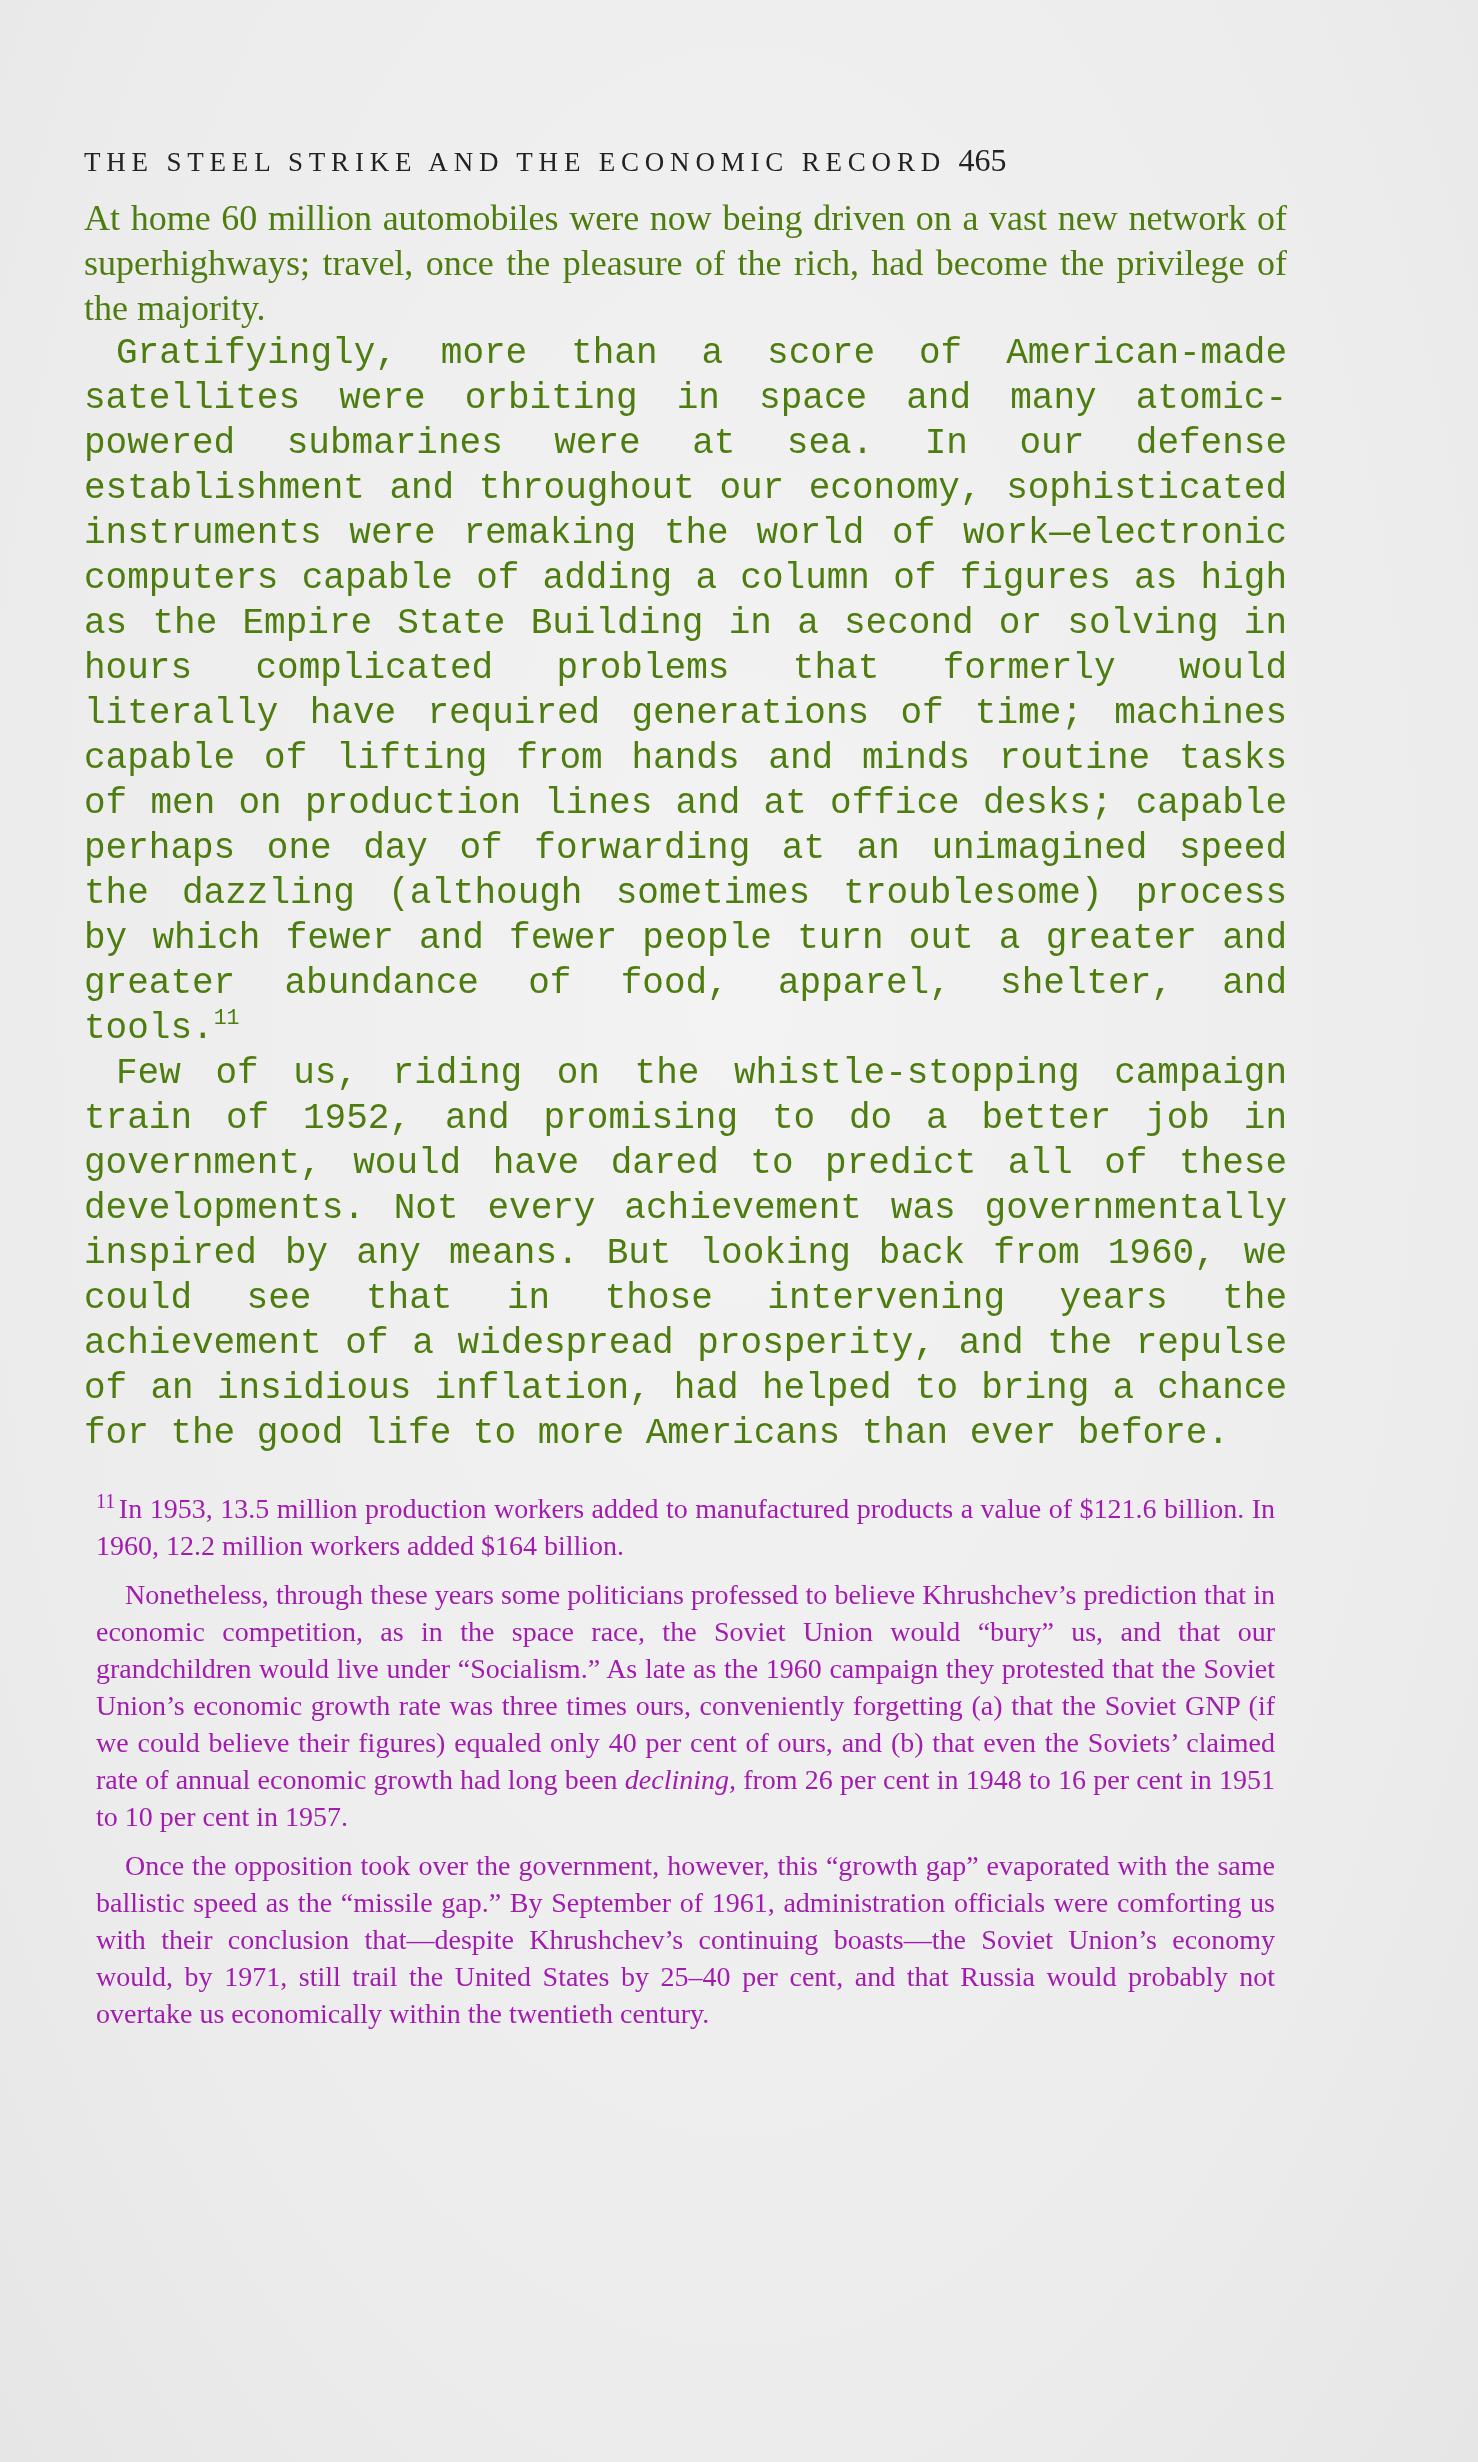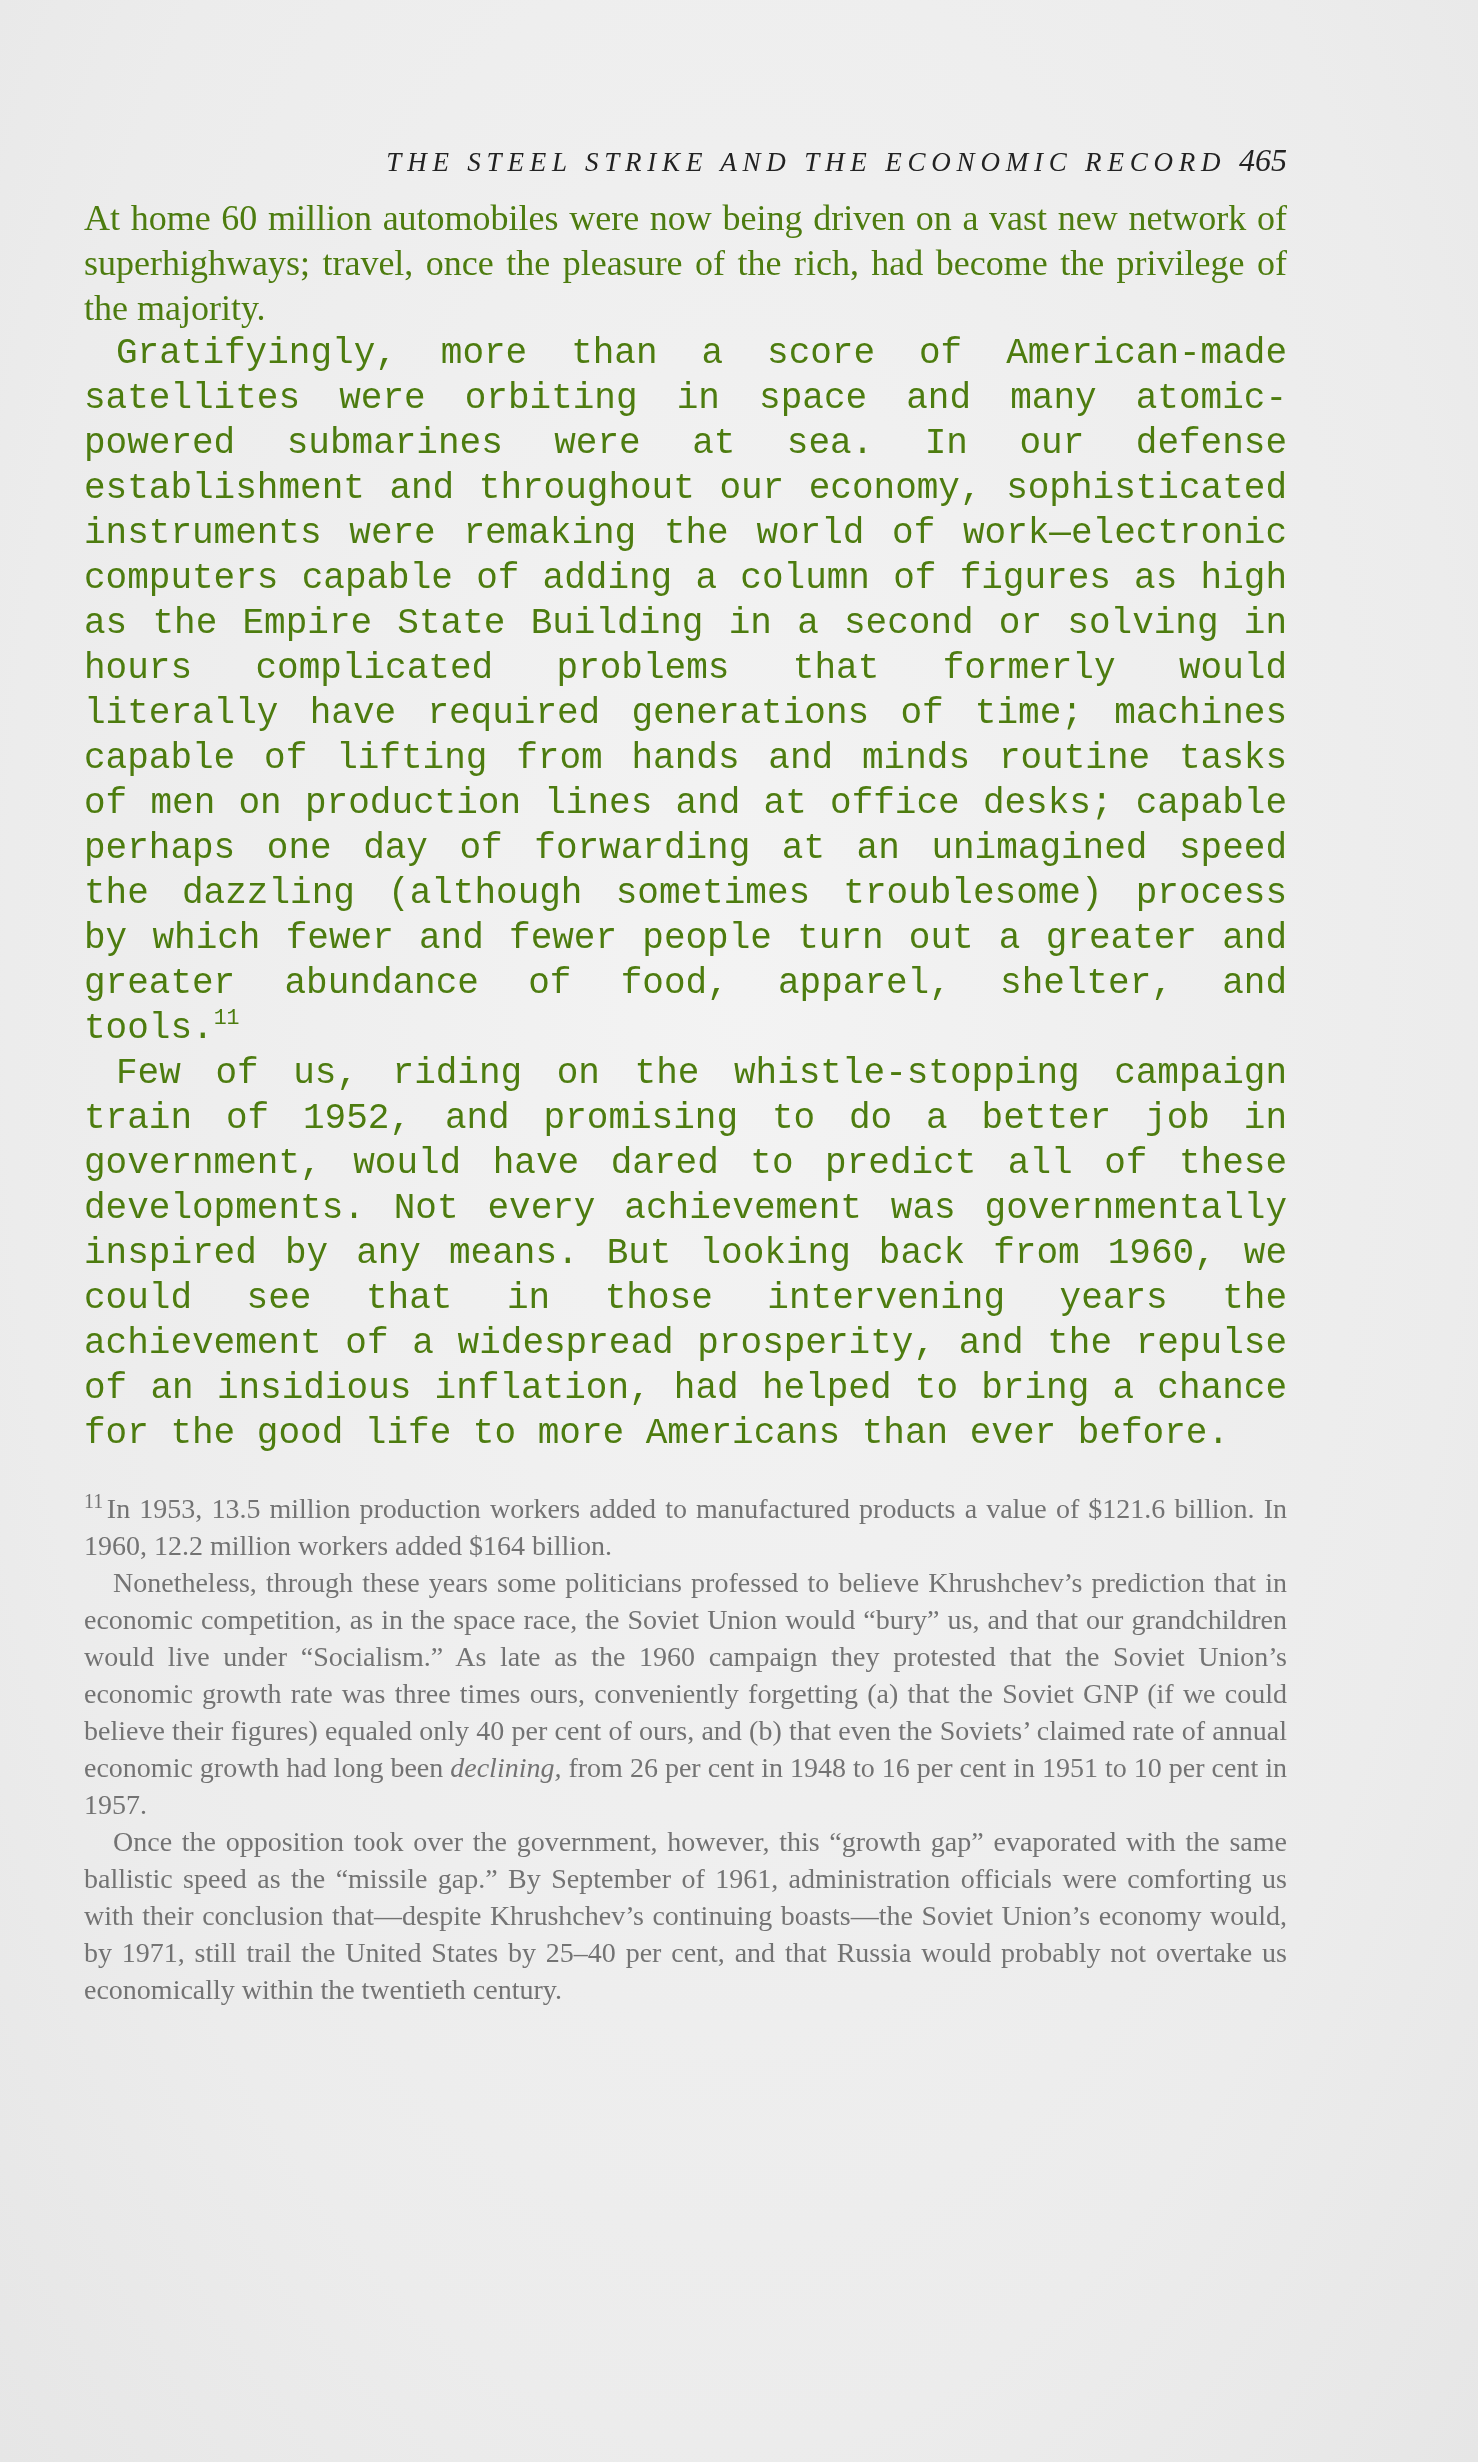--- a/index.html
+++ b/index.html
@@ -17,25 +17,24 @@
       color: #1c1c1c;
     }
     .page {
       position: absolute;
       left: 84px;
       top: 142px;
       width: 1203px;
     }
     .running-head {
       display: flex;
-      justify-content: flex-end;
+      justify-content: flex-start;
       align-items: baseline;
       height: 50px;
       margin-bottom: 3.6px;
-      font-style: italic;
     }
     .running-title {
       font-size: 27px;
       letter-spacing: 5.8px;
       text-transform: uppercase;
       color: #222;
       margin-right: 12.6px;
     }
     .page-number {
       font-size: 32px;
@@ -56,26 +55,26 @@
     }
     sup.fnref {
       font-size: 21.6px;
       vertical-align: 14.4px;
       line-height: 0;
     }
     .footnotes {
       margin-top: 34px;
     }
     .footnotes p {
-      margin: 0;
+      margin: 12px;
       font-size: 28px;
       line-height: 37px;
       text-align: justify;
       text-align-last: left;
-      color: #737373;
+      color: #a21caf;
     }
     .footnotes p.indent {
       text-indent: 29px;
     }
     .fn-marker {
       font-size: 20px;
       vertical-align: 10px;
       line-height: 0;
       margin-right: 3.6px;
     }

